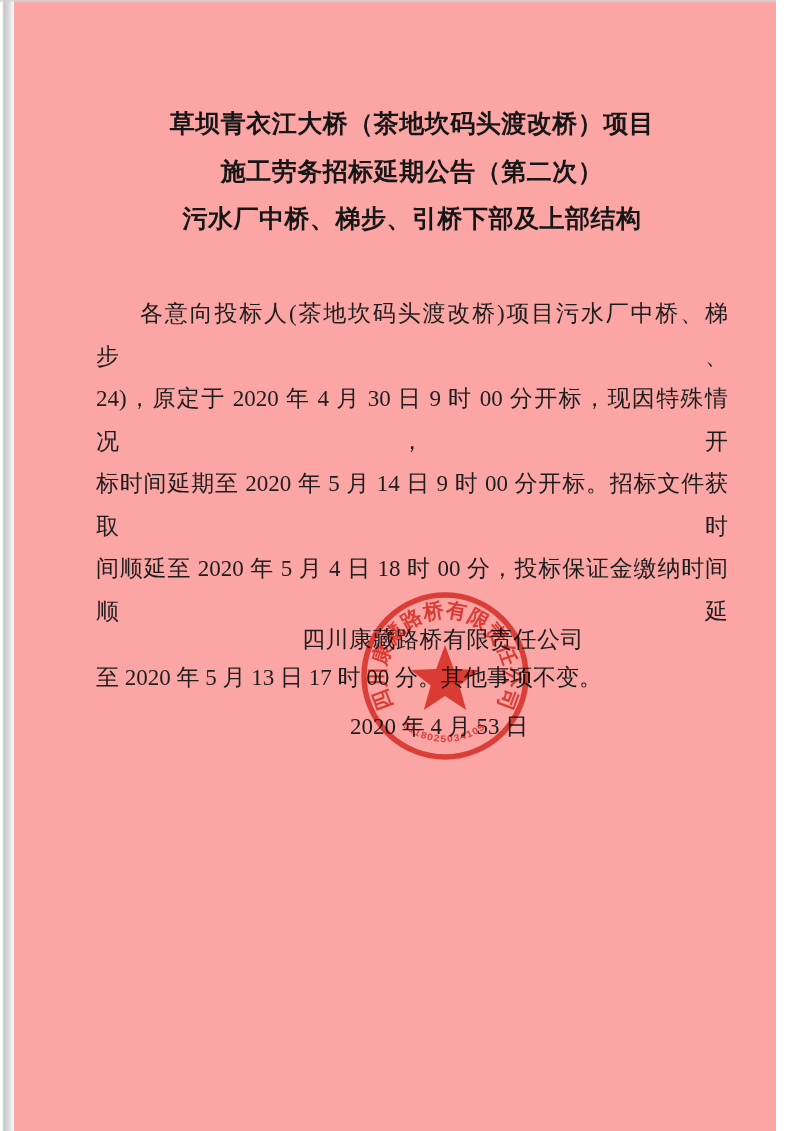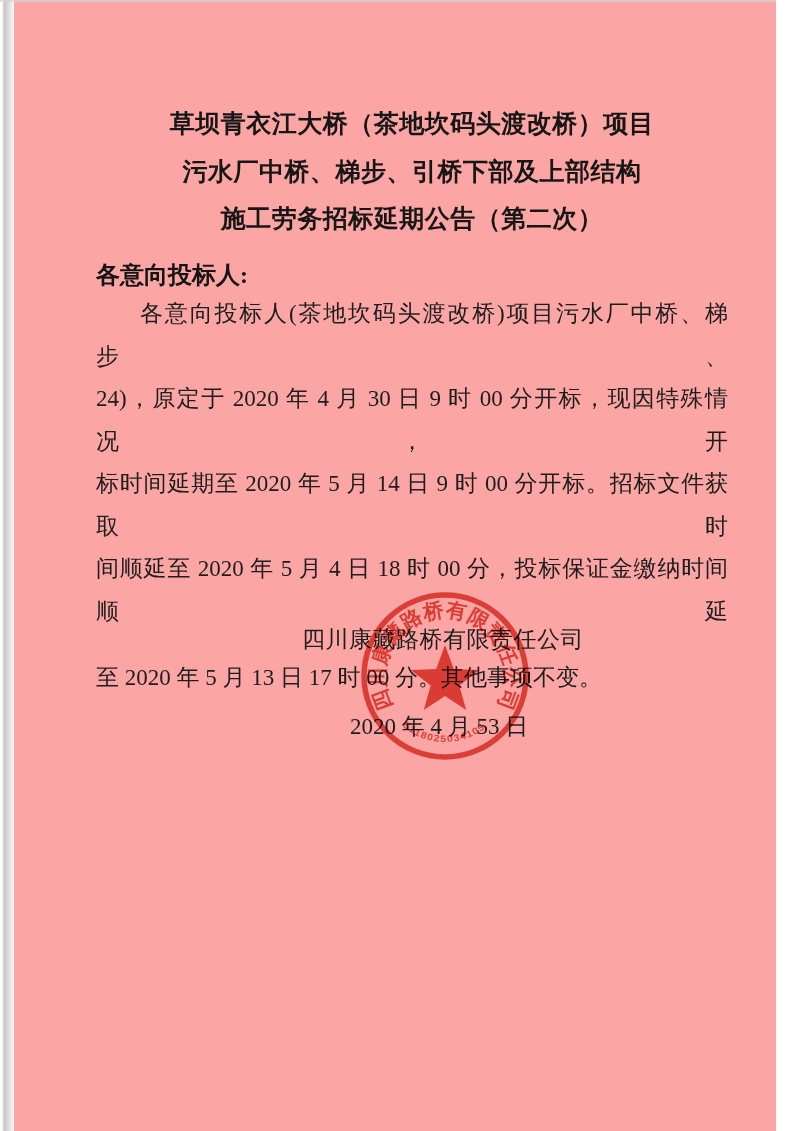--- a/index.html
+++ b/index.html
@@ -102,25 +102,24 @@
 </style>
 </head>
 <body>
 
 <div class="page">
   <div class="scan-edge-left"></div>
   <div class="scan-edge-top"></div>
 
   <div class="title-block">
     <div class="title-line">草坝青衣江大桥（茶地坎码头渡改桥）项目</div>
+    <div class="title-line">施工劳务招标延期公告（第二次）</div>
     <div class="title-line">污水厂中桥、梯步、引桥下部及上部结构</div>
-    <div class="title-line">施工劳务招标延期公告（第二次）</div>
   </div>
 
-  <div class="salutation">各意向投标人:</div>
 
   <div class="body-block">
     <div class="body-line first">各意向投标人(茶地坎码头渡改桥)项目污水厂中桥、梯步、</div>
     <div class="body-line">24)，原定于 2020 年 4 月 30 日 9 时 00 分开标，现因特殊情况，开</div>
     <div class="body-line">标时间延期至 2020 年 5 月 14 日 9 时 00 分开标。招标文件获取时</div>
     <div class="body-line">间顺延至 2020 年 5 月 4 日 18 时 00 分，投标保证金缴纳时间顺延</div>
     <div class="body-line last">至 2020 年 5 月 13 日 17 时 00 分。其他事项不变。</div>
   </div>
 
   <div class="signature-company">四川康藏路桥有限责任公司</div>

